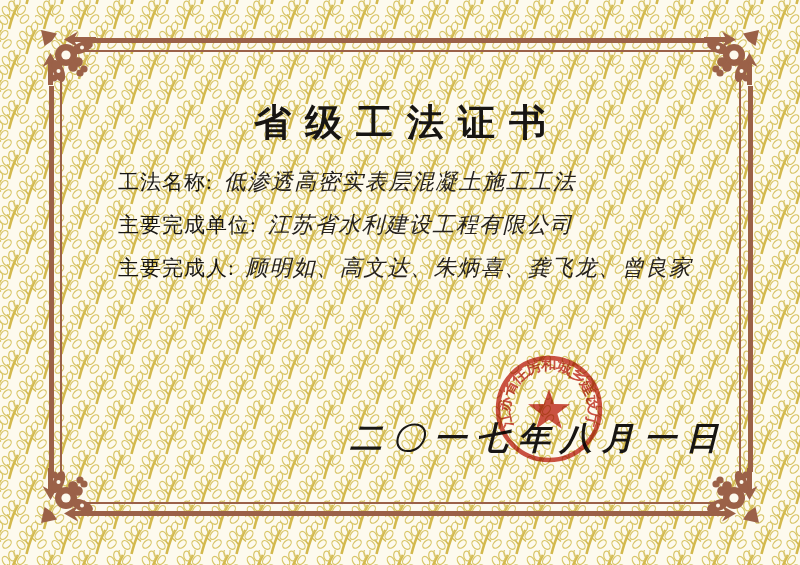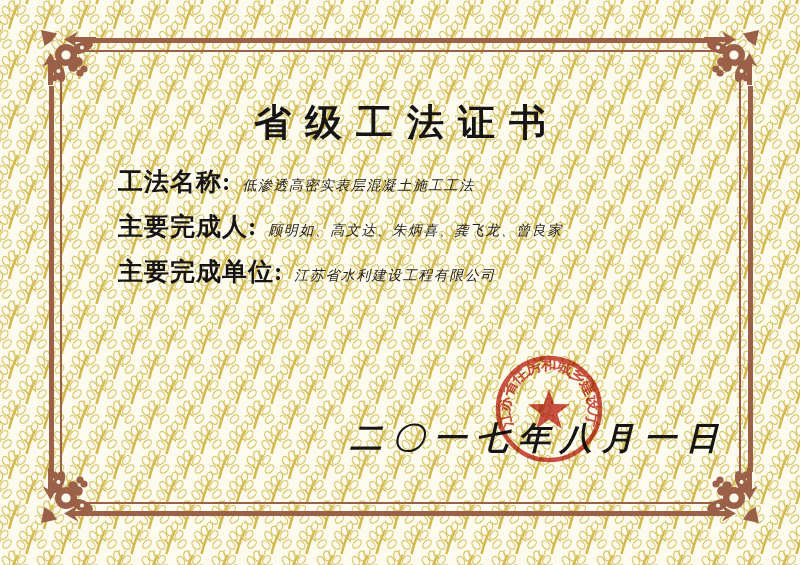--- a/index.html
+++ b/index.html
@@ -27,22 +27,22 @@
   .corner.bl{left:28px;top:426px;transform:scaleY(-1);}
   .corner.br{left:662px;top:426px;transform:scale(-1,-1);}
   
   .title{
     position:absolute;left:0;top:98px;width:800px;
     text-align:center;font-size:37px;font-weight:bold;color:#171513;
     letter-spacing:14px;text-indent:14px;margin:0;
   }
   .fields{position:absolute;left:118px;top:168px;width:580px;}
   .field-row{margin-bottom:14px;line-height:27px;white-space:nowrap;}
-  .field-label{font-size:25px;font-weight:bold;color:#171513;letter-spacing:1px;}
-  .field-value{font-size:14px;color:#26221e;letter-spacing:1.5px;padding-left:11px;font-style:italic;text-align:center;}
+  .field-label{font-size:21px;font-weight:normal;color:#171513;letter-spacing:1px;}
+  .field-value{font-size:22px;color:#26221e;letter-spacing:1.5px;padding-left:11px;font-style:italic;text-align:center;}
   .field-row.latin .field-value{font-style:normal;letter-spacing:1px;}
   .issue-date{
     position:absolute;top:417px;right:72px;
     font-size:32px;font-weight:bold;color:#171513;letter-spacing:10px;white-space:nowrap;font-style:italic;
   }
   .seal{
     position:absolute;left:488px;top:348px;width:122px;height:122px;
     opacity:.88;mix-blend-mode:multiply;
   }
 </style>
@@ -170,24 +170,24 @@
     <circle cx="30.5" cy="54" r="2" fill="#fdfaee"></circle>
   </svg>
 
   <h1 class="title">省级工法证书</h1>
 
   <div class="fields">
     <div class="field-row">
       <span class="field-label">工法名称:</span><span class="field-value">低渗透高密实表层混凝土施工工法</span>
     </div>
     <div class="field-row">
-      <span class="field-label">主要完成人:</span><span class="field-value">顾明如、高文达、朱炳喜、龚飞龙、曾良家</span>
+      <span class="field-label">主要完成单位:</span><span class="field-value">江苏省水利建设工程有限公司</span>
     </div>
     <div class="field-row">
-      <span class="field-label">主要完成单位:</span><span class="field-value">江苏省水利建设工程有限公司</span>
+      <span class="field-label">主要完成人:</span><span class="field-value">顾明如、高文达、朱炳喜、龚飞龙、曾良家</span>
     </div>
   </div>
 
   <div class="issue-date">二〇一七年八月一日</div>
 
   <svg class="seal" viewBox="0 0 122 122" xmlns="http://www.w3.org/2000/svg">
     <defs>
       <path id="sealArc" d="M25.2,77.7 A39.5,39.5 0 1 1 96.8,77.7" fill="none"></path>
     </defs>
     <circle cx="61" cy="61" r="51" fill="none" stroke="#c43a2b" stroke-width="4.5"></circle>

